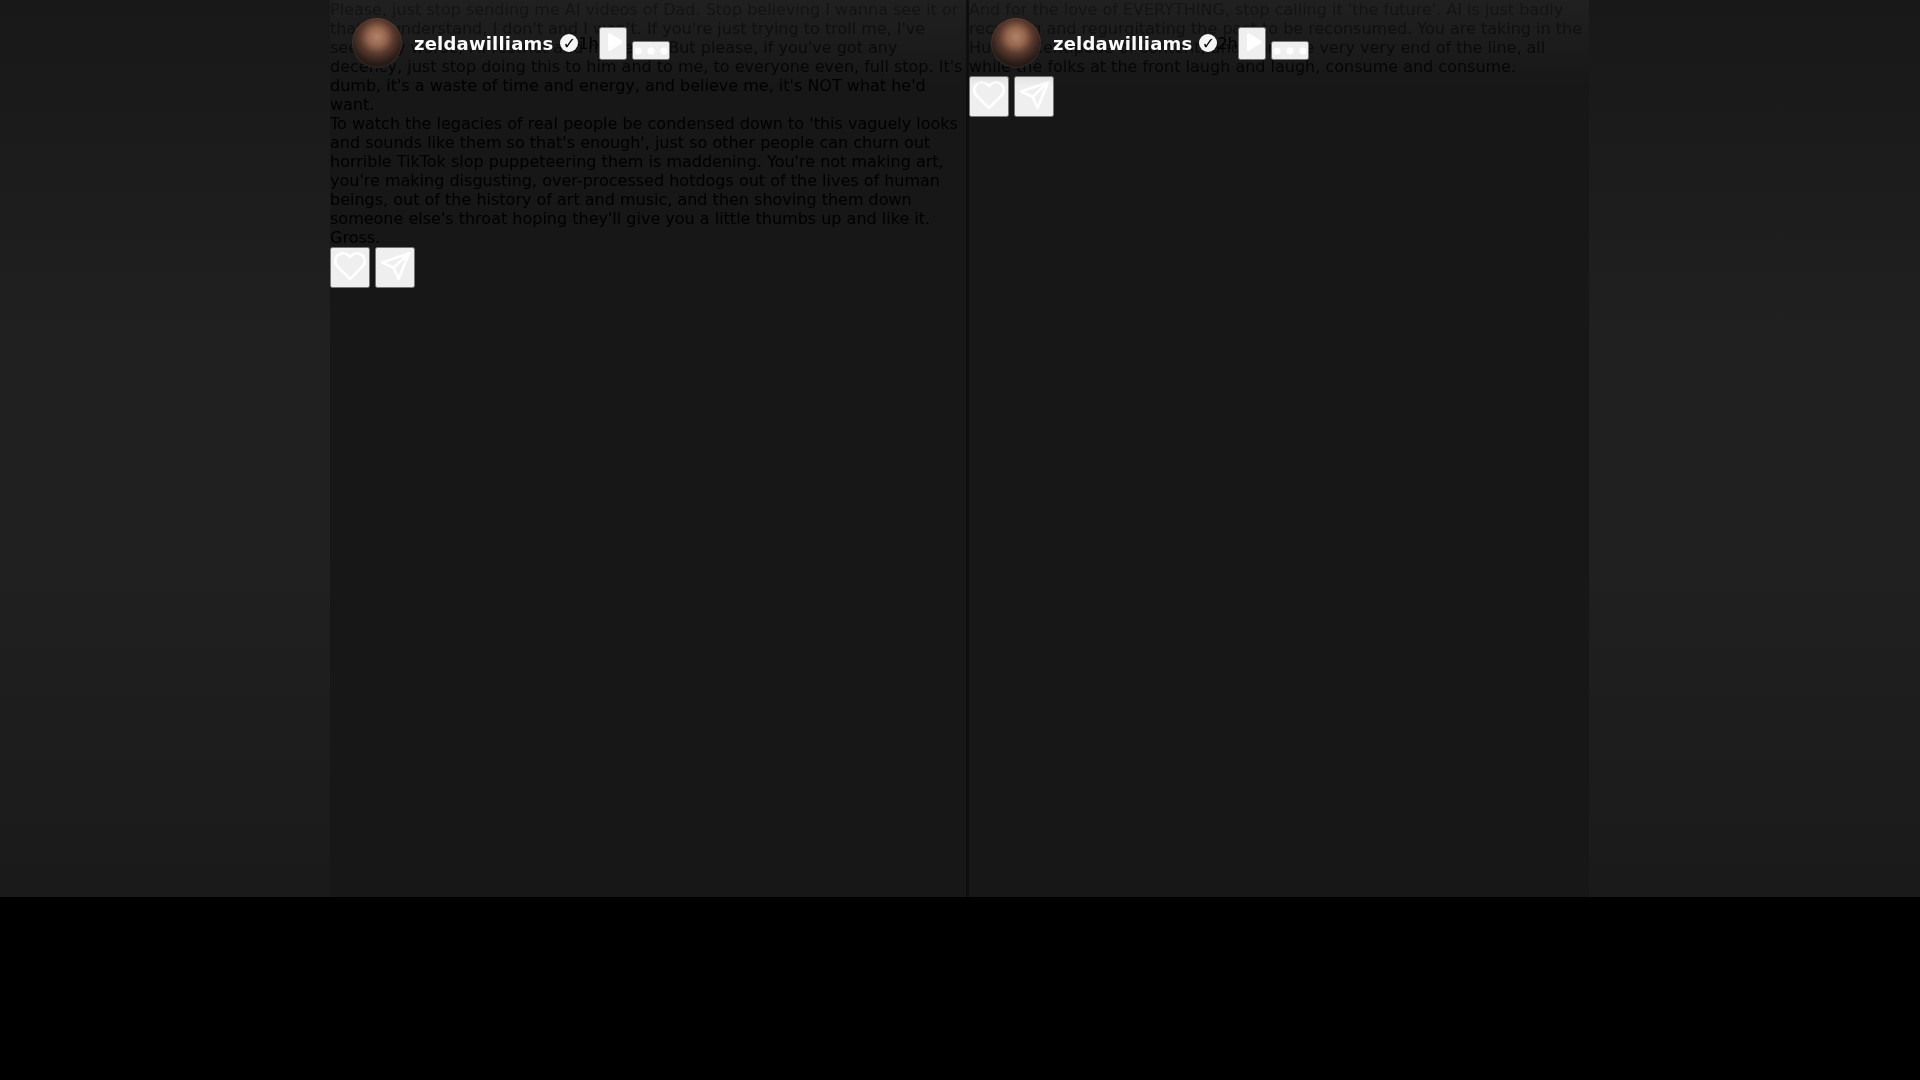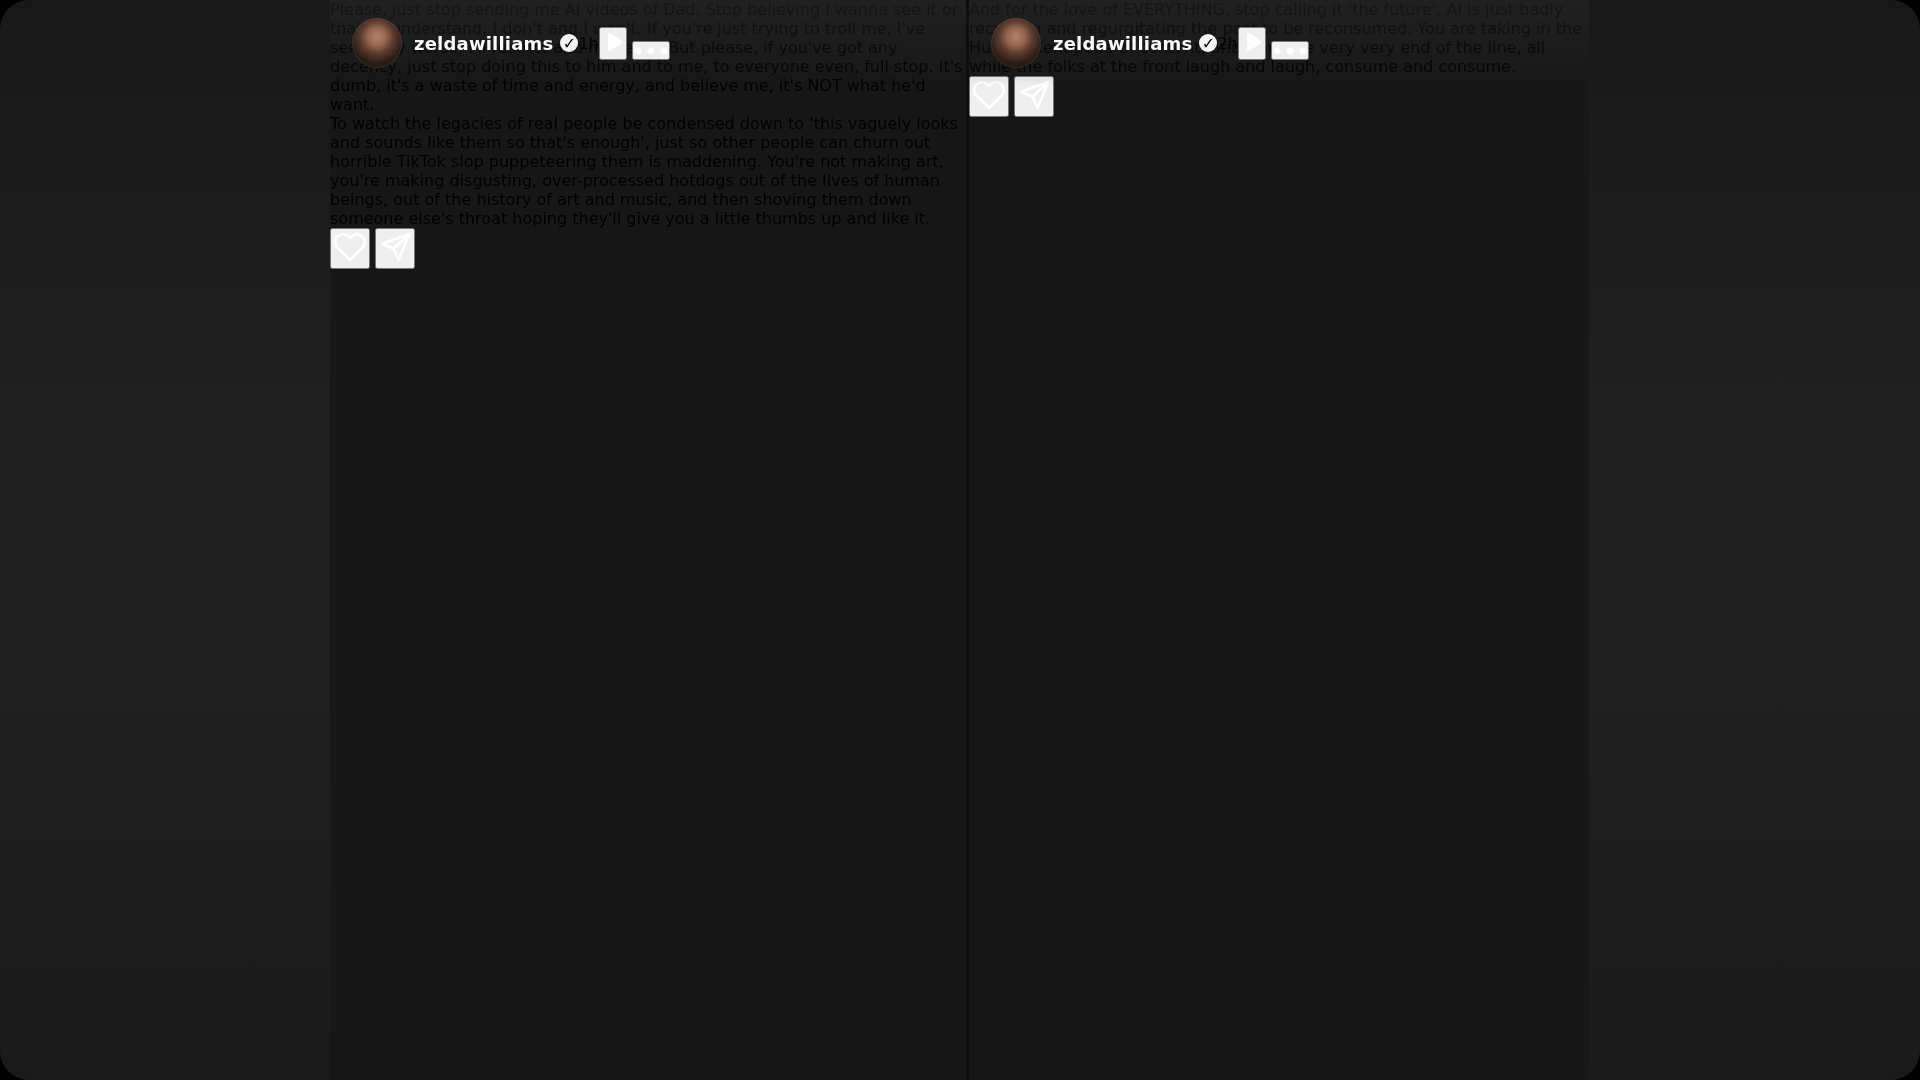--- a/index.html
+++ b/index.html
@@ -1,21 +1,20 @@
 <!DOCTYPE html>
 <html><head>
 <meta charset="utf-8">
 <style>
   * { margin:0; padding:0; box-sizing:border-box; }
   html,body { background:#000; }
   body { font-family:"DejaVu Sans", "Liberation Sans", sans-serif; }
   .screen {
-    position:relative; width:1920px; height:1080px; overflow:hidden;
+    position:relative; width:1920px; height:897px; overflow:hidden;
     background:linear-gradient(180deg,#181818 0%,#202020 38%,#202020 62%,#1a1a1a 100%);
-    border-radius:29px;
   }
   .story-panel {
     position:absolute; top:0; height:1080px; background:#171717; overflow:hidden;
   }
   .panel-left  { left:330px;  width:636px; }
   .panel-right { left:969px;  width:620px; }
   .panel-divider {
     position:absolute; top:0; left:966px; width:3px; height:1080px;
     background:#0e0e0e;
   }
@@ -94,20 +93,21 @@
                 <circle cx="30" cy="4" r="3.6" fill="#ffffff"></circle>
               </svg>
           </span>
         </button>
       </div>
     </header>
 
     <div class="story-text">
       <p>Please, just stop sending me AI videos of Dad. Stop believing I wanna see it or that I'll understand, I don't and I won't. If you're just trying to troll me, I've seen way worse, i'll restrict and move on. But please, if you've got any decency, just stop doing this to him and to me, to everyone even, full stop. It's dumb, it's a waste of time and energy, and believe me, it's NOT what he'd want.</p>
       <p>To watch the legacies of real people be condensed down to 'this vaguely looks and sounds like them so that's enough', just so other people can churn out horrible TikTok slop puppeteering them is maddening. You're not making art, you're making disgusting, over-processed hotdogs out of the lives of human beings, out of the history of art and music, and then shoving them down someone else's throat hoping they'll give you a little thumbs up and like it.</p>
+      <p>Gross.</p>
     </div>
 
     <div class="faint-divider"></div>
 
     <div class="story-actions">
       <button class="icon-btn">
         <span>
           <svg width="36" height="34" viewBox="0 0 24 24" fill="none" stroke="#ffffff" stroke-width="1.9" stroke-linecap="round" stroke-linejoin="round">
               <path d="M20.84 4.61a5.5 5.5 0 0 0-7.78 0L12 5.67l-1.06-1.06a5.5 5.5 0 0 0-7.78 7.78l1.06 1.06L12 21.23l7.78-7.78 1.06-1.06a5.5 5.5 0 0 0 0-7.78z"></path>
             </svg>

